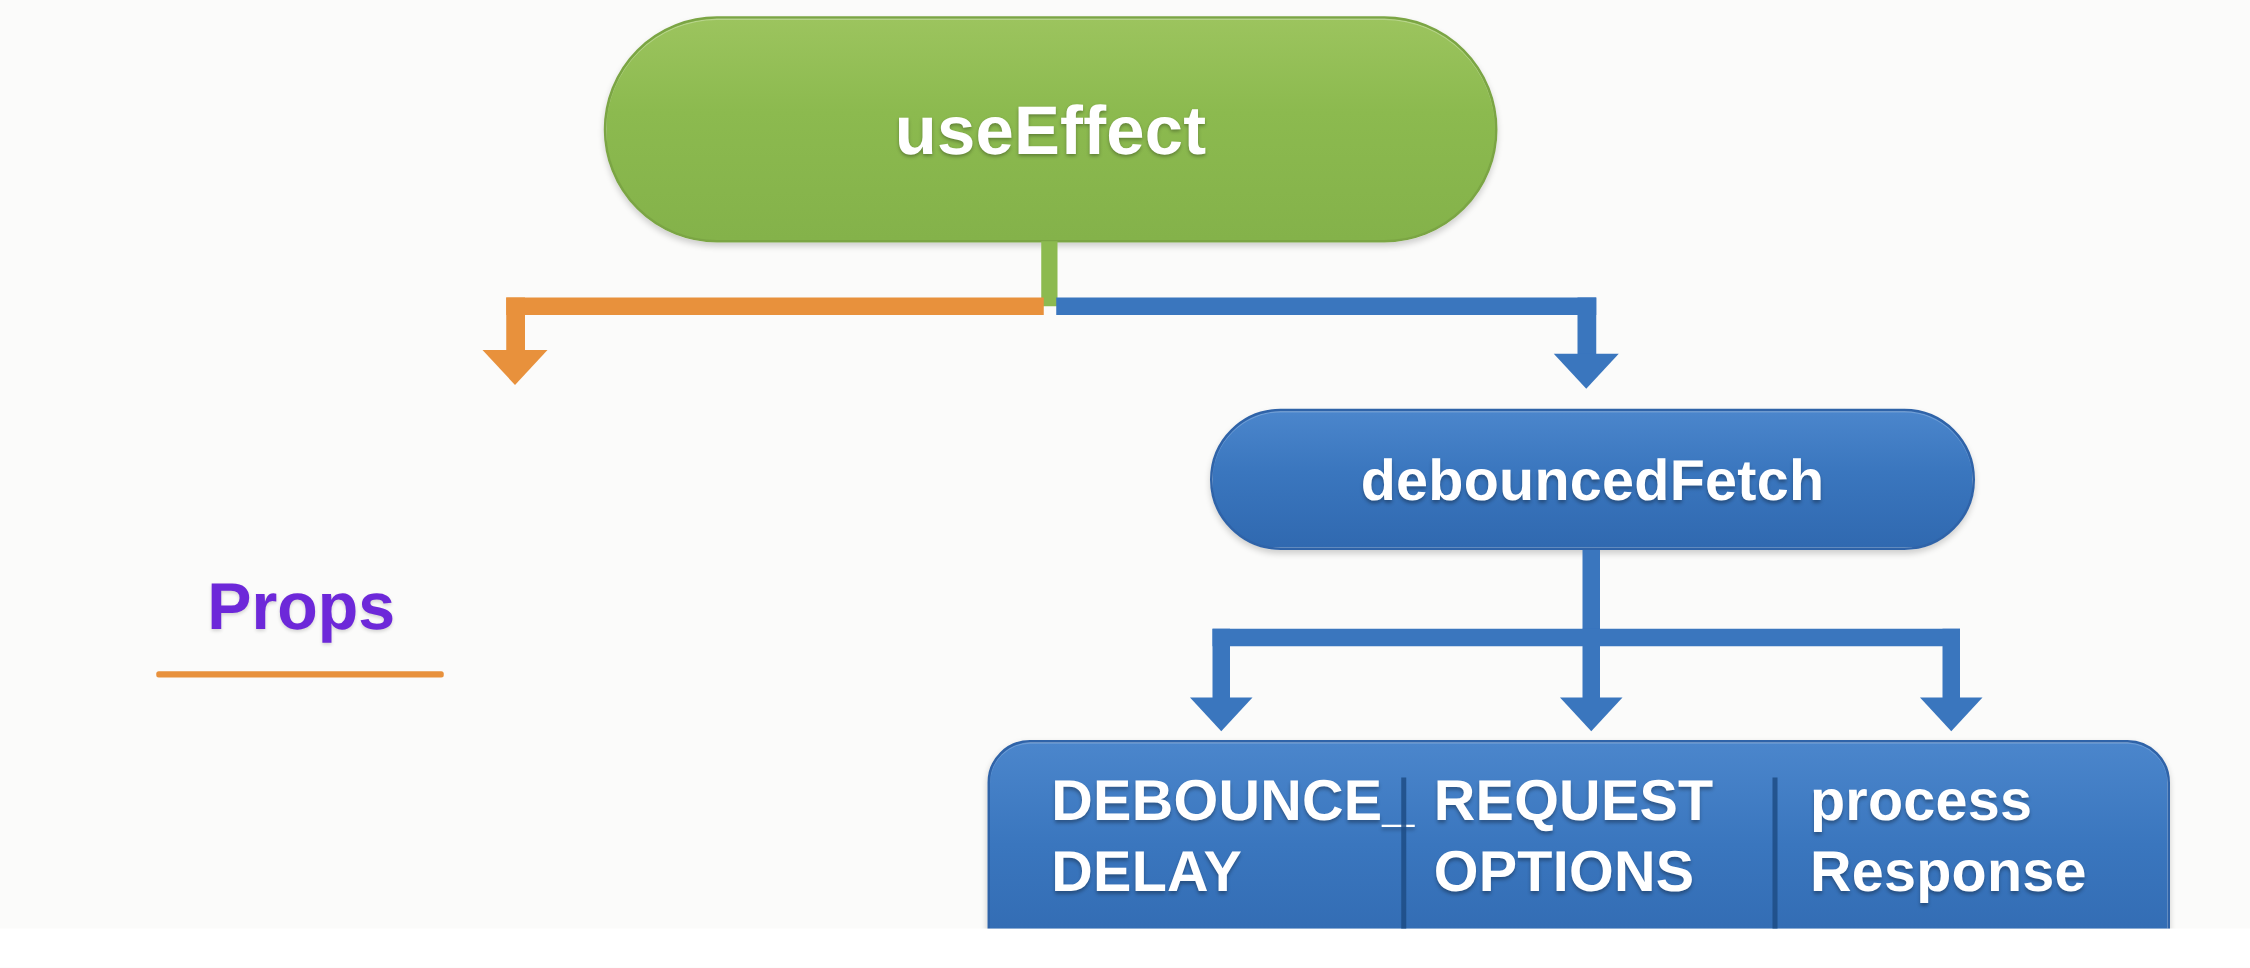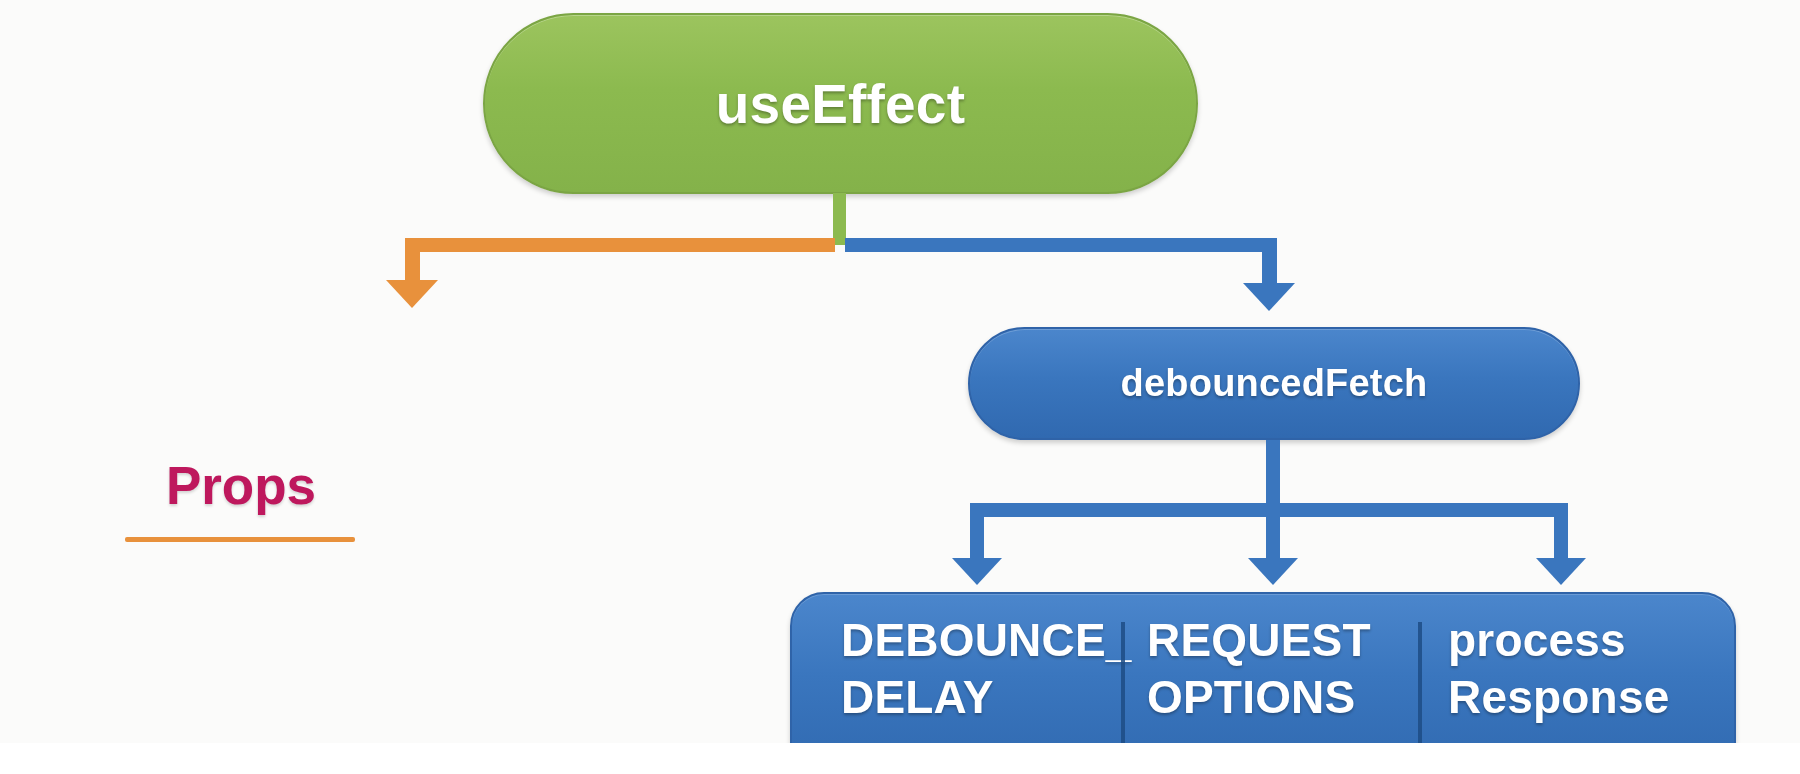--- a/index.html
+++ b/index.html
@@ -60,21 +60,21 @@
   
   #node-debouncedfetch {
     left: 968px;
     top: 327px;
     width: 612px;
     height: 113px;
     border-radius: 58px;
     background: linear-gradient(180deg, #4b86cc 0%, #3a76be 45%, #3069b0 100%);
     border: 2px solid #2f63a8;
     box-shadow: 0 3px 5px rgba(0,0,0,0.18), inset 0 1px 0 rgba(255,255,255,0.20);
-    font-size: 38px;
+    font-size: 46px;
   }
 
   
   #node-constants {
     left: 790px;
     top: 592px;
     width: 946px;
     height: 186px;
     border-radius: 34px;
     background: linear-gradient(180deg, #4b86cc 0%, #3a76be 45%, #3069b0 100%);
@@ -110,21 +110,21 @@
     background: #1d4c85;
     opacity: 0.85;
   }
 
   
   #props-caption {
     position: absolute;
     left: 125px;
     top: 455px;
     width: 232px;
-    color: #be185d;
+    color: #6d28d9;
     font-size: 53px;
     font-weight: bold;
     text-align: center;
     text-shadow: 0 2px 3px rgba(0,0,0,0.16);
   }
   #props-underline {
     position: absolute;
     left: 125px;
     top: 537px;
     width: 230px;

